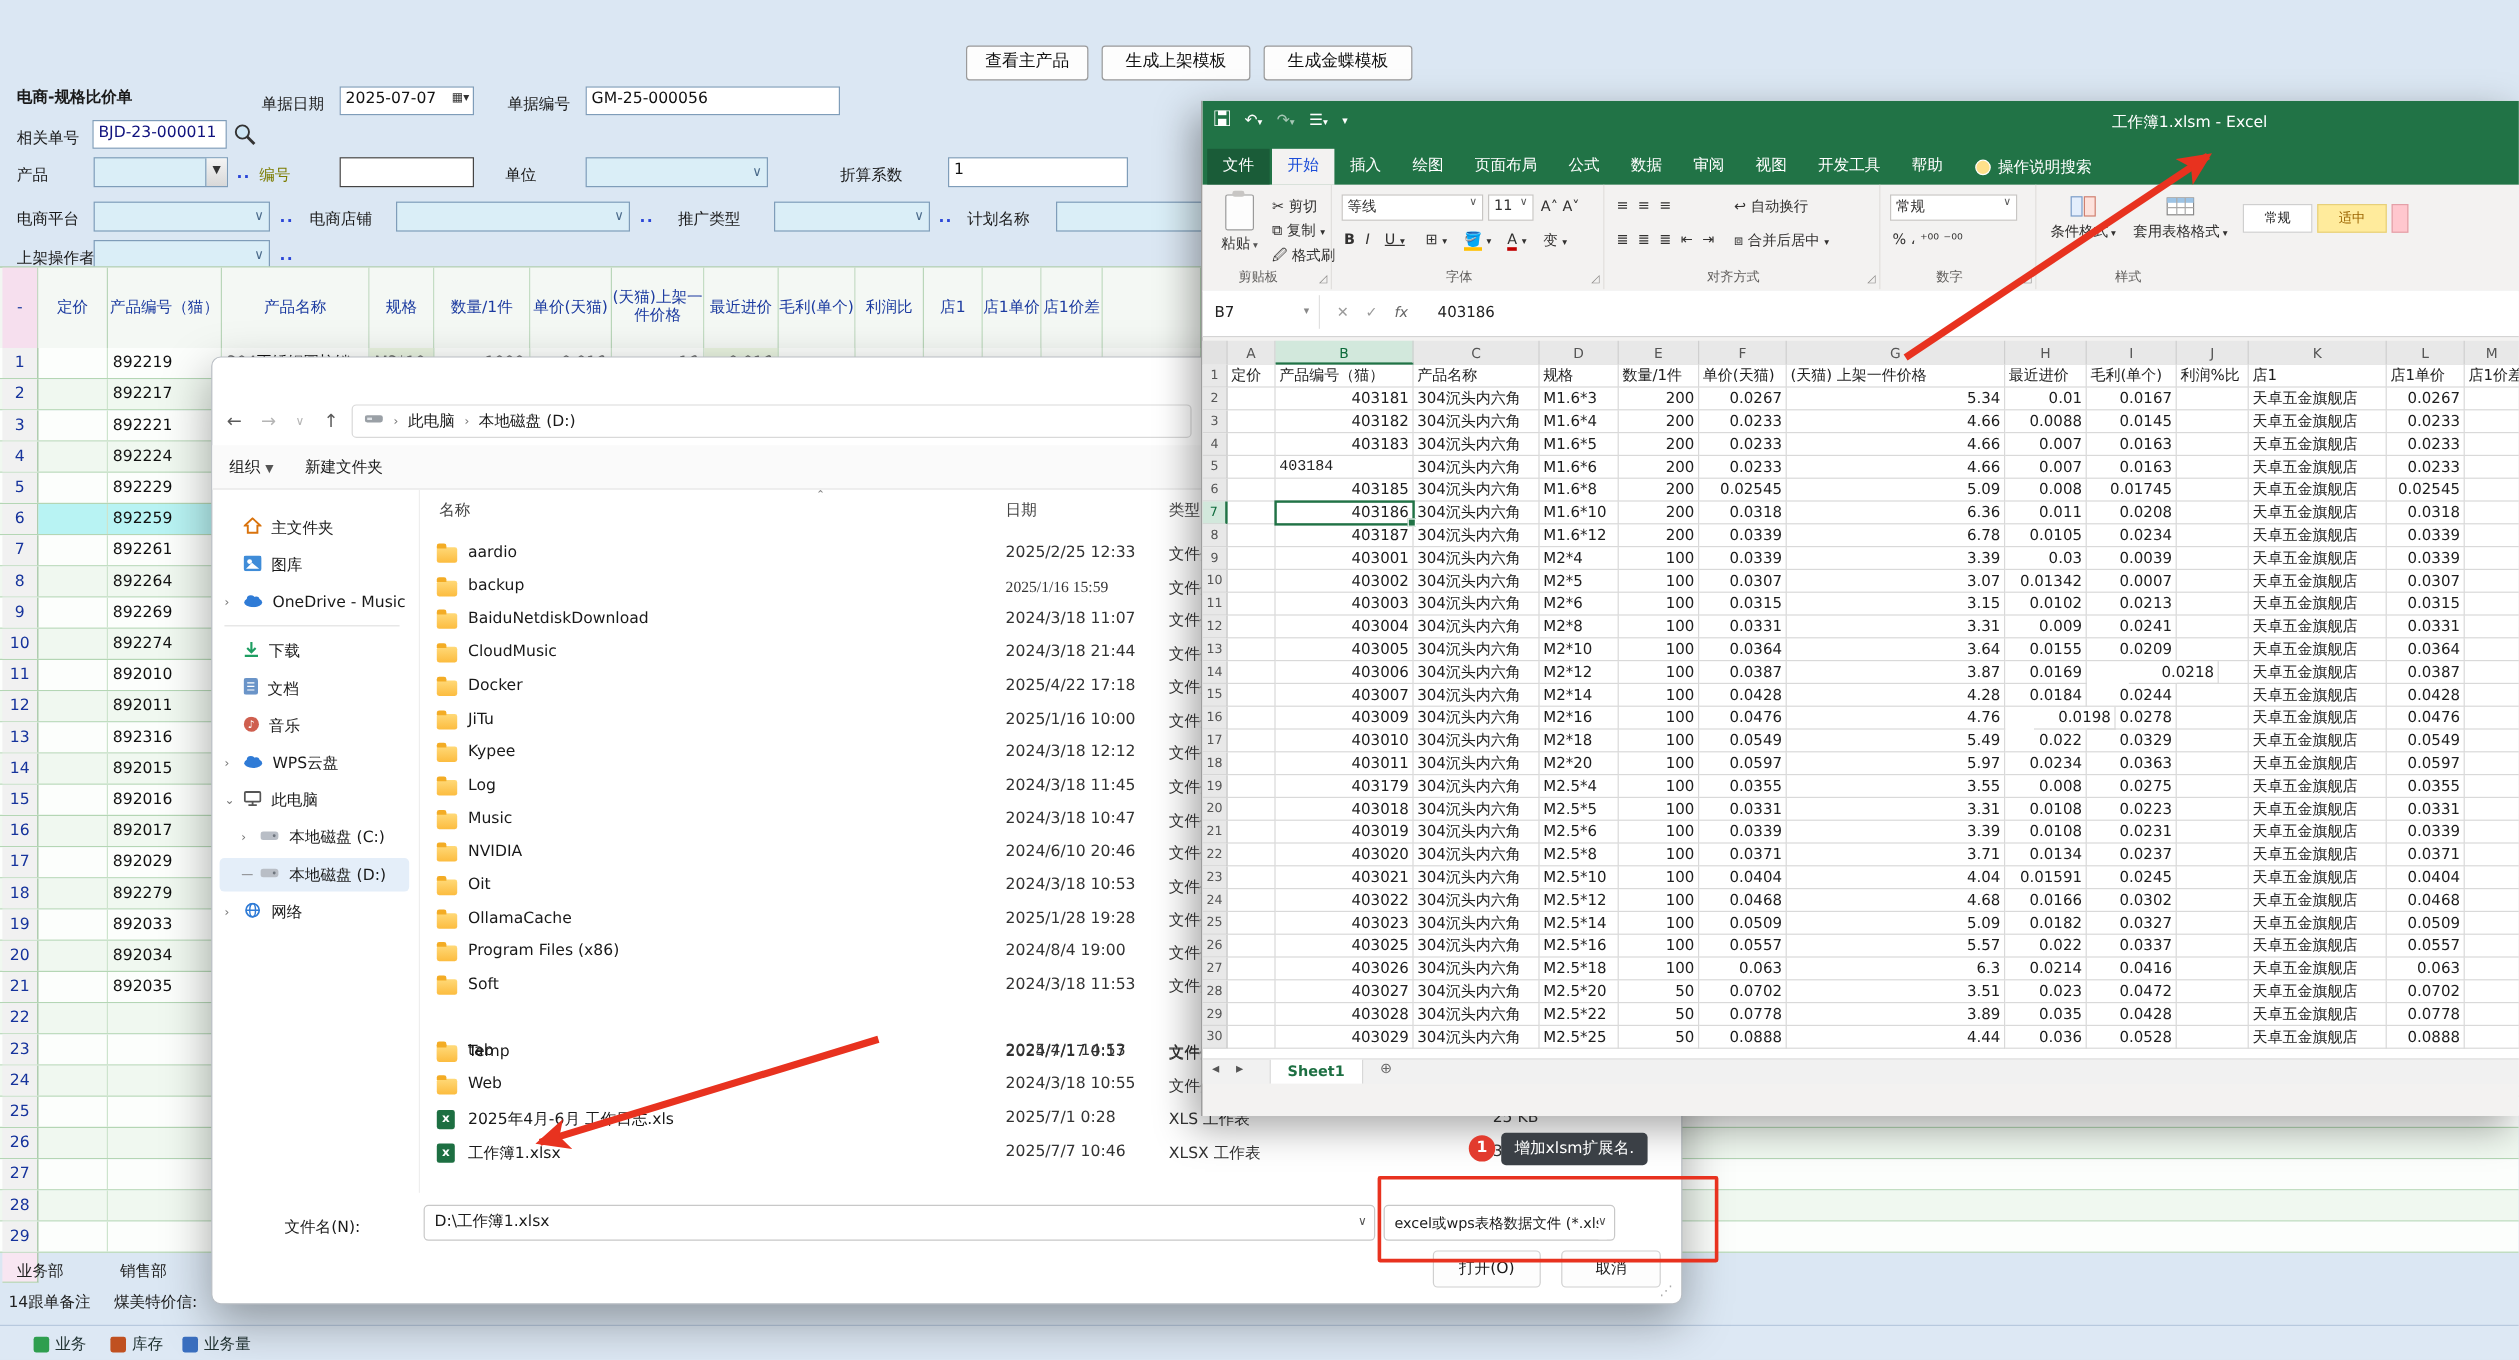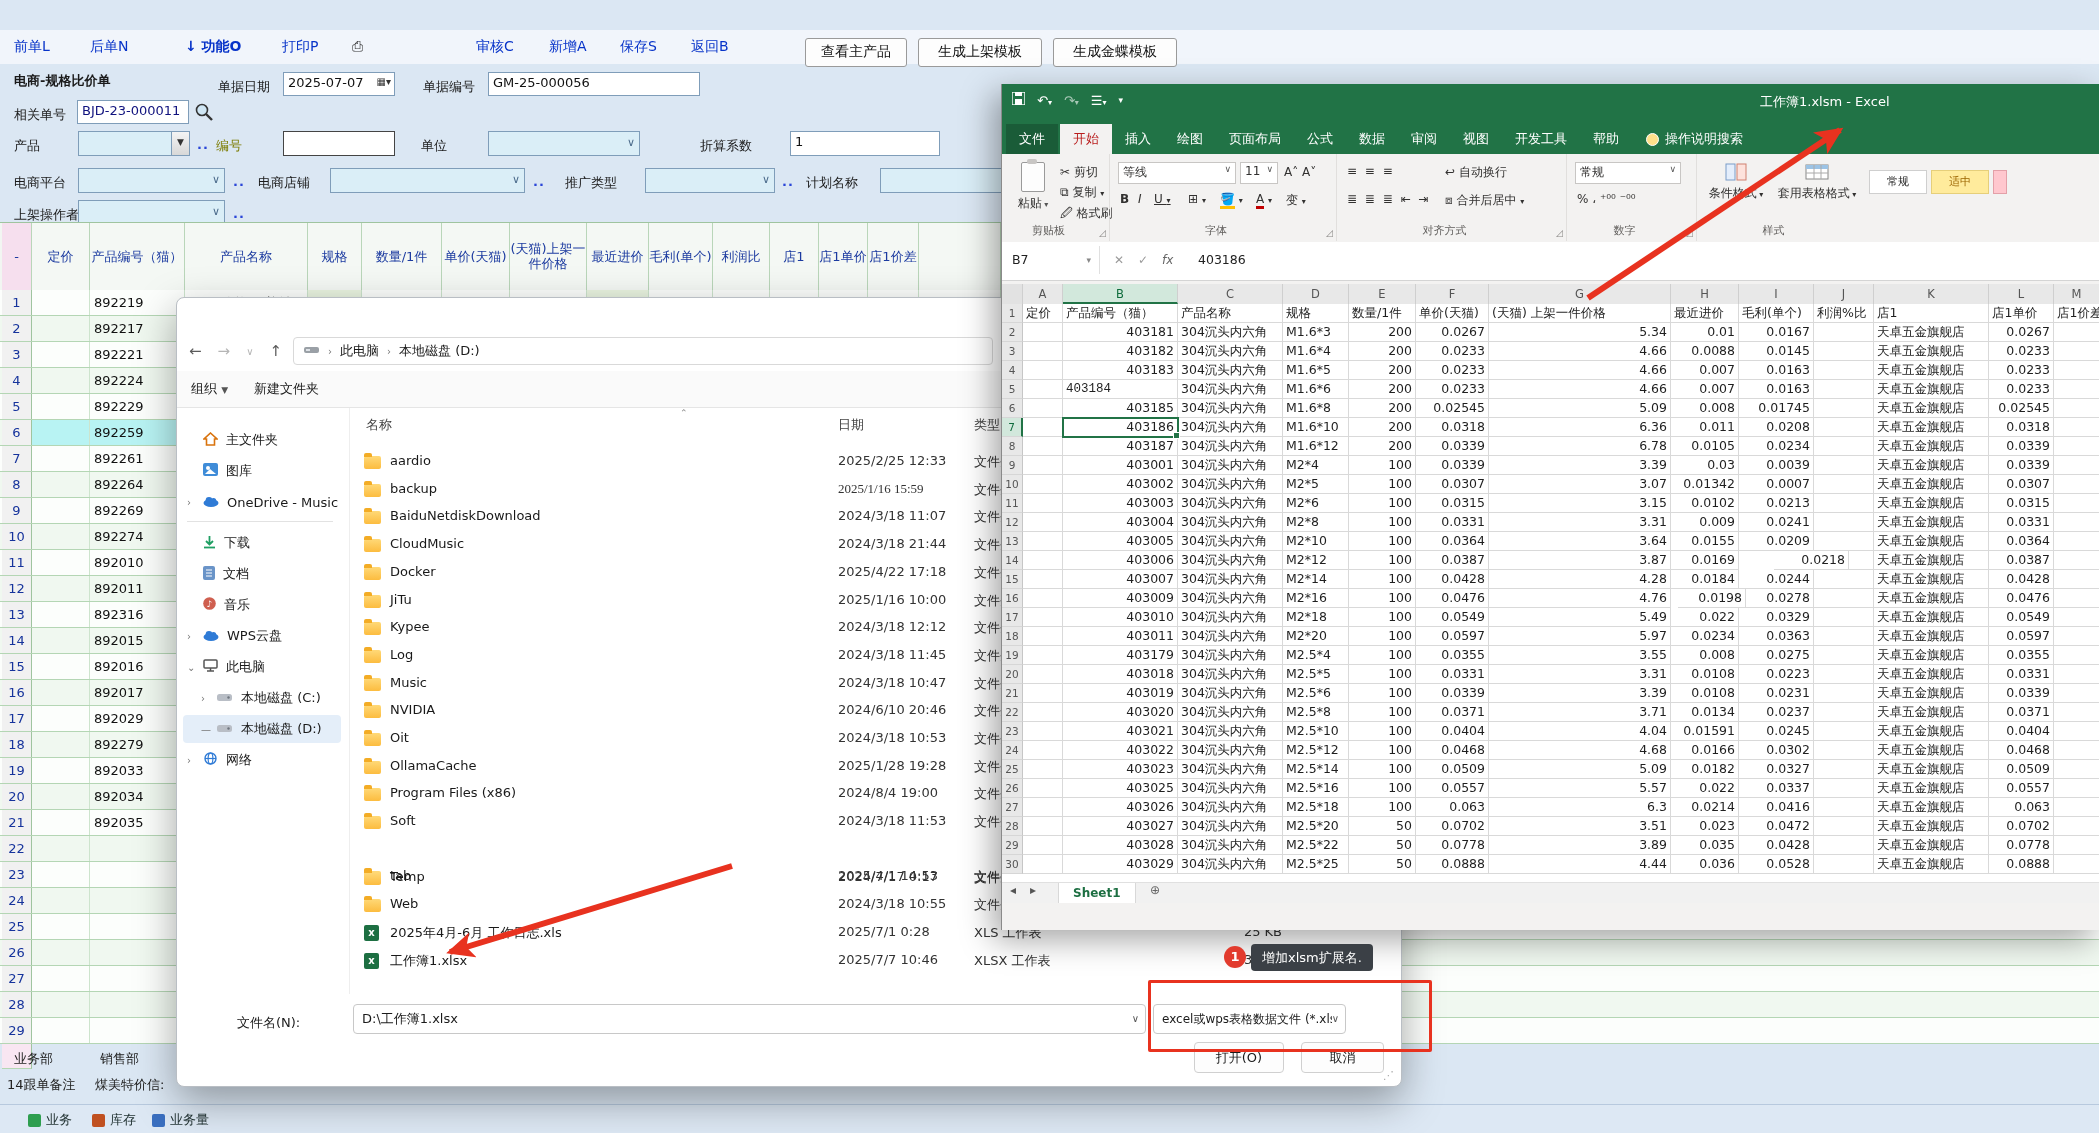--- a/index.html
+++ b/index.html
@@ -78,21 +78,21 @@
 
   
   #xl{position:absolute;left:1001px;top:84px;width:1098px;height:846px;background:#f3f2f1;
     border-left:1px solid #8a8a8a;box-shadow:-8px 10px 30px rgba(0,0,0,.35);overflow:hidden;}
   .xl-titlebar{position:absolute;left:0;top:0;right:0;height:36px;background:#217346;color:#fff;}
   .xl-qa{position:absolute;left:10px;top:8px;display:flex;gap:12px;color:#fff;font-size:13px;align-items:center;}
   .xl-title{position:absolute;left:758px;top:9px;color:#fff;font-size:13px;white-space:nowrap;}
   .xl-tabs{position:absolute;left:0;top:36px;right:0;height:34px;background:#217346;display:flex;align-items:flex-end;padding-left:4px;box-sizing:border-box;}
   .xl-tab{height:30px;line-height:30px;padding:0 13px;color:#fff;font-size:13px;}
   .xl-tab.file{background:#1a5c38;margin-right:2px;height:30px;}
-  .xl-tab.active{background:#f3f2f1;color:#b91c1c;}
+  .xl-tab.active{background:#f3f2f1;color:#1d4ed8;}
   .xl-search{display:flex;align-items:center;gap:6px;color:#fff;font-size:13px;margin-left:14px;height:30px;}
   .bulb{width:13px;height:13px;border-radius:50%;background:#ffe08a;border:1px solid #fff;box-sizing:border-box;}
   .xl-ribbon{position:absolute;left:0;top:70px;right:0;height:88px;background:#f3f2f1;border-bottom:1px solid #d8d8d8;}
   .rib-group{position:absolute;top:0;height:87px;border-right:1px solid #e1dfdd;box-sizing:border-box;}
   .rib-label{position:absolute;bottom:3px;left:0;right:14px;text-align:center;font-size:11px;color:#605e5c;white-space:nowrap;}
   .rib-launch{position:absolute;right:3px;bottom:3px;color:#8a8886;font-size:9px;}
   .rib-small{font-size:12px;color:#323130;white-space:nowrap;}
   .rib-box{border:1px solid #c8c6c4;background:#fff;font-size:12px;color:#323130;box-sizing:border-box;
     padding:1px 4px;white-space:nowrap;overflow:hidden;}
   .paste-big{position:absolute;left:8px;top:6px;width:46px;height:64px;text-align:center;font-size:12px;color:#323130;}
@@ -131,31 +131,20 @@
   #badge{position:absolute;left:1224px;top:946px;width:22px;height:22px;border-radius:50%;background:#e23b2e;color:#fff;
     font-size:13px;font-weight:bold;text-align:center;line-height:22px;}
   #tip{position:absolute;left:1251px;top:944px;height:27px;background:#3b4046;border-radius:4px;color:#fff;
     font-size:13px;line-height:27px;padding:0 11px;white-space:nowrap;}
   .mini-ic{display:inline-block;}
 </style>
 </head>
 <body class="nosel">
 
 <div id="erp">
-  <div class="erp-menubar">
-      <div class="erp-menu-item" style="left: 14px;">前单L</div>
-      <div class="erp-menu-item" style="left: 90px;">后单N</div>
-      <div class="erp-menu-item" style="left: 185px; font-weight: bold;">↓ 功能O</div>
-      <div class="erp-menu-item" style="left: 282px;">打印P</div>
-      <div class="erp-menu-item" style="left: 352px; color: rgb(51, 51, 51);">⎙</div>
-      <div class="erp-menu-item" style="left: 476px;">审核C</div>
-      <div class="erp-menu-item" style="left: 549px;">新增A</div>
-      <div class="erp-menu-item" style="left: 620px;">保存S</div>
-      <div class="erp-menu-item" style="left: 691px;">返回B</div>
-    </div>
   <div id="erp-buttons">
       <div class="erp-btn" style="left: 805px; width: 100px;">查看主产品</div>
       <div class="erp-btn" style="left: 918px; width: 122px;">生成上架模板</div>
       <div class="erp-btn" style="left: 1053px; width: 122px;">生成金蝶模板</div>
     </div>
 
   <div class="erp-label" style="left:14px;top:72px;font-weight:bold">电商-规格比价单</div>
   <div class="erp-label" style="left:218px;top:78px">单据日期</div>
   <div class="erp-input" style="left:283px;top:72px;width:112px;height:24px;color:#111">
     <span>2025-07-07</span>
@@ -1359,21 +1348,21 @@
       </div>
       <div class="xrow" style="top: 285px;">
         <div class="rowh">16</div>
         <div class="xcell" style="left: 21px; width: 40px; text-align: left;"></div>
         <div class="xcell" style="left: 61px; width: 115px; text-align: right;">403009</div>
         <div class="xcell" style="left: 176px; width: 105px; text-align: left;">304沉头内六角</div>
         <div class="xcell" style="left: 281px; width: 66px; text-align: left;">M2*16</div>
         <div class="xcell" style="left: 347px; width: 67px; text-align: right;">100</div>
         <div class="xcell" style="left: 414px; width: 73px; text-align: right;">0.0476</div>
         <div class="xcell" style="left: 487px; width: 182px; text-align: right;">4.76</div>
-        <div class="xcell" style="left: 676px; width: 68px; text-align: right;">0.0198</div>
+        <div class="xcell" style="left: 693px; width: 68px; text-align: right;">0.0198</div>
         <div class="xcell" style="left: 737px; width: 75px; text-align: right;">0.0278</div>
         <div class="xcell" style="left: 812px; width: 60px; text-align: right;"></div>
         <div class="xcell" style="left: 872px; width: 115px; text-align: left;">天卓五金旗舰店</div>
         <div class="xcell" style="left: 987px; width: 65px; text-align: right;">0.0476</div>
         <div class="xcell" style="left: 1052px; width: 46px; text-align: right;"></div>
       </div>
       <div class="xrow" style="top: 304px;">
         <div class="rowh">17</div>
         <div class="xcell" style="left: 21px; width: 40px; text-align: left;"></div>
         <div class="xcell" style="left: 61px; width: 115px; text-align: right;">403010</div>

